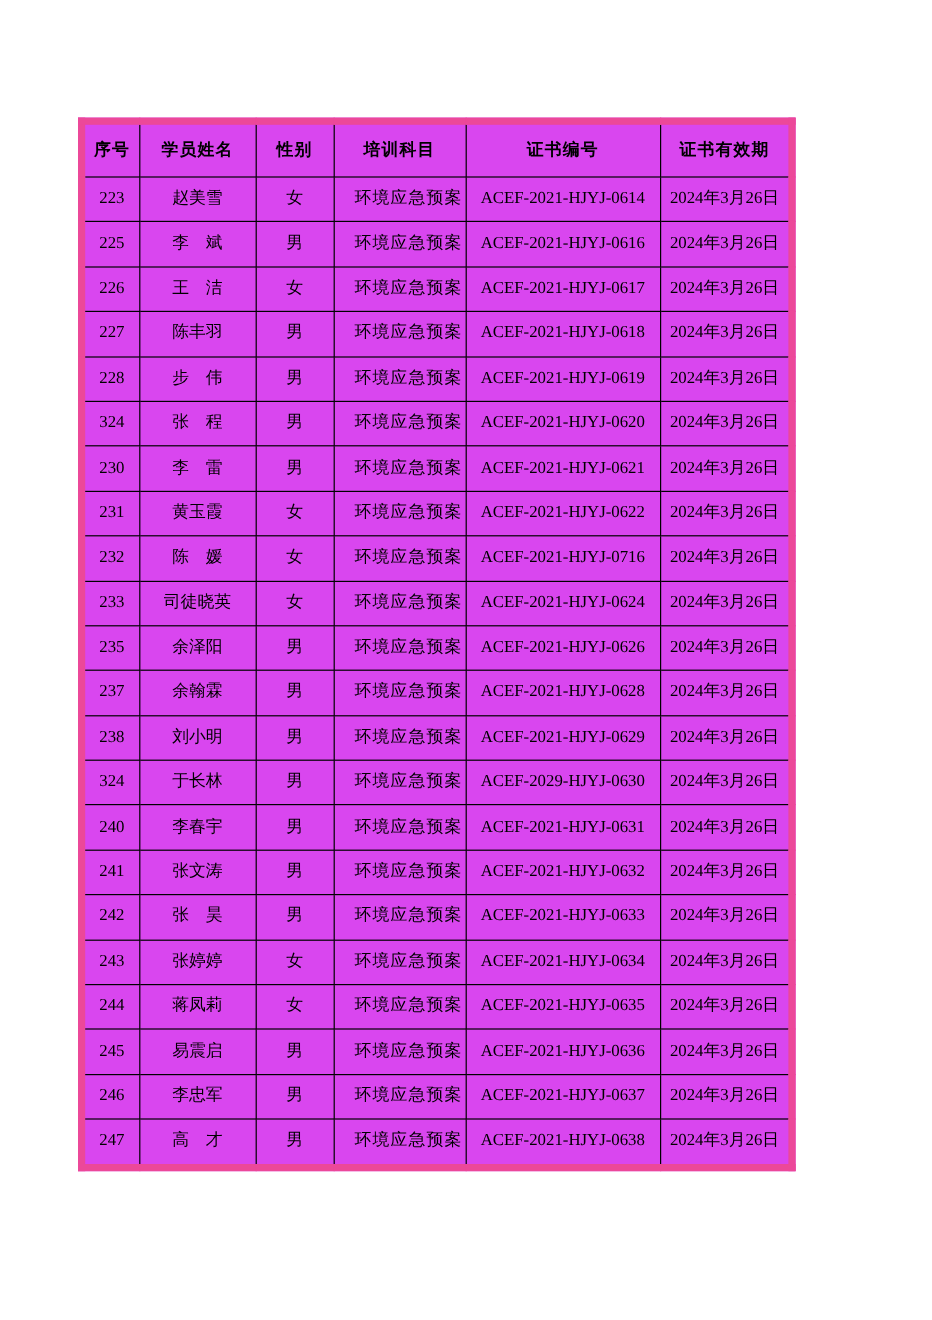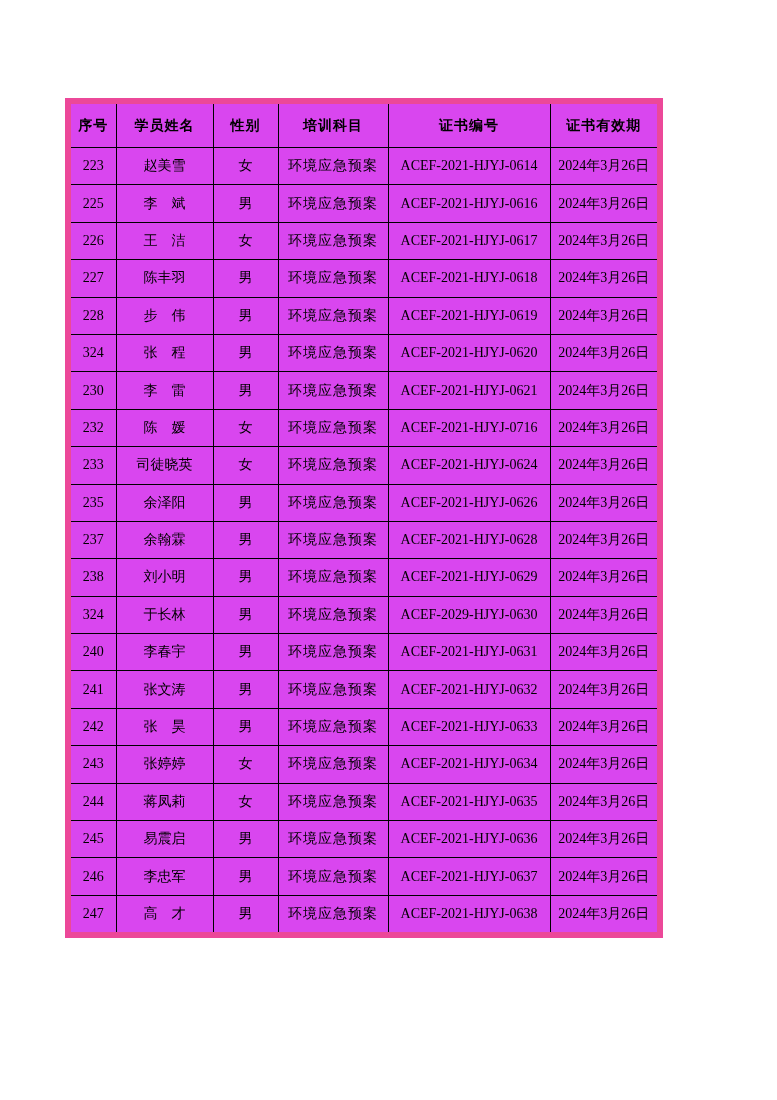--- a/index.html
+++ b/index.html
@@ -46,20 +46,21 @@
     height: 43px;
     font-weight: bold;
     letter-spacing: 1px;
   }
   .cert-table tbody td {
     height: 36.4px;
     font-weight: normal;
   }
   .cert-table td.c-subject {
     letter-spacing: 1px;
+    text-align: right;
   }
   .cert-table td.c-cert {
     letter-spacing: 0px;
   }
 </style>
 </head>
 <body>
 
 <div class="page">
   <table class="cert-table">
@@ -132,20 +133,28 @@
         </tr>
         <tr>
           <td>230</td>
           <td>李　雷</td>
           <td>男</td>
           <td class="c-subject">环境应急预案</td>
           <td class="c-cert">ACEF-2021-HJYJ-0621</td>
           <td>2024年3月26日</td>
         </tr>
         <tr>
+          <td>231</td>
+          <td>黄玉霞</td>
+          <td>女</td>
+          <td class="c-subject">环境应急预案</td>
+          <td class="c-cert">ACEF-2021-HJYJ-0622</td>
+          <td>2024年3月26日</td>
+        </tr>
+        <tr>
           <td>232</td>
           <td>陈　媛</td>
           <td>女</td>
           <td class="c-subject">环境应急预案</td>
           <td class="c-cert">ACEF-2021-HJYJ-0716</td>
           <td>2024年3月26日</td>
         </tr>
         <tr>
           <td>233</td>
           <td>司徒晓英</td>

